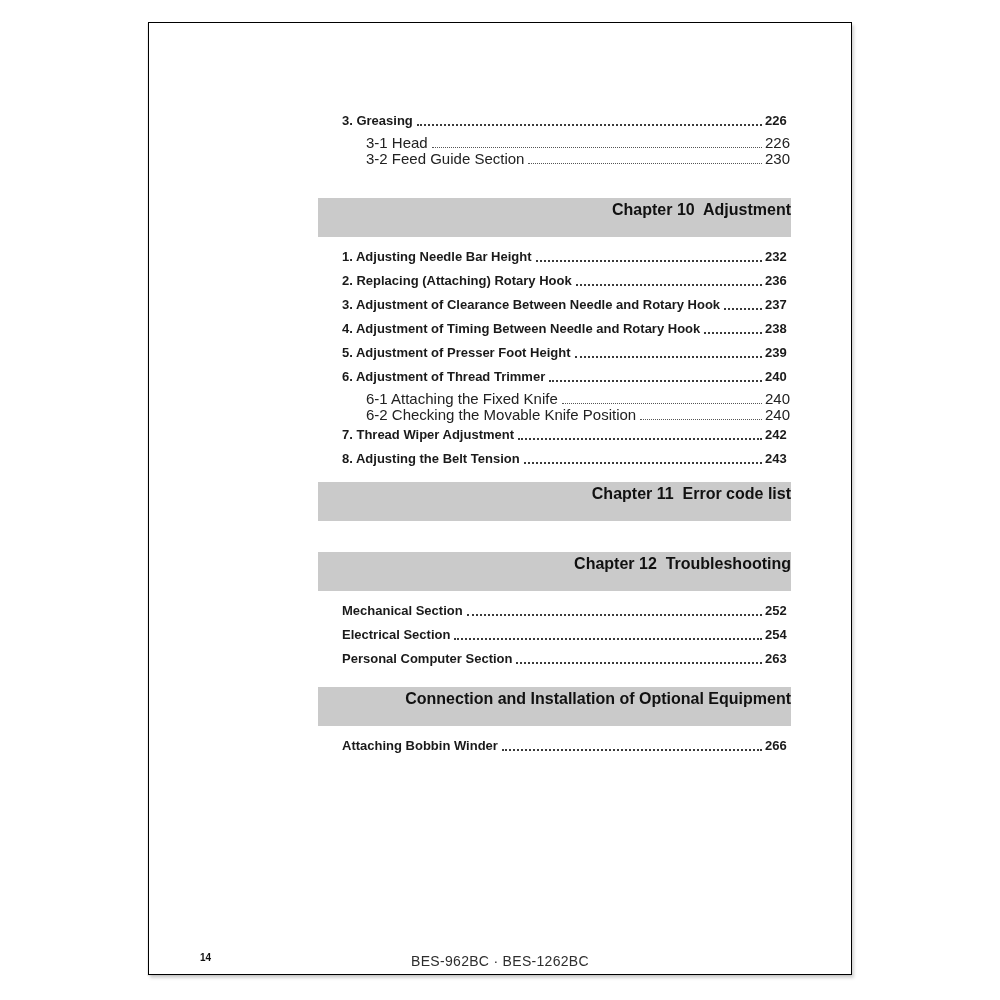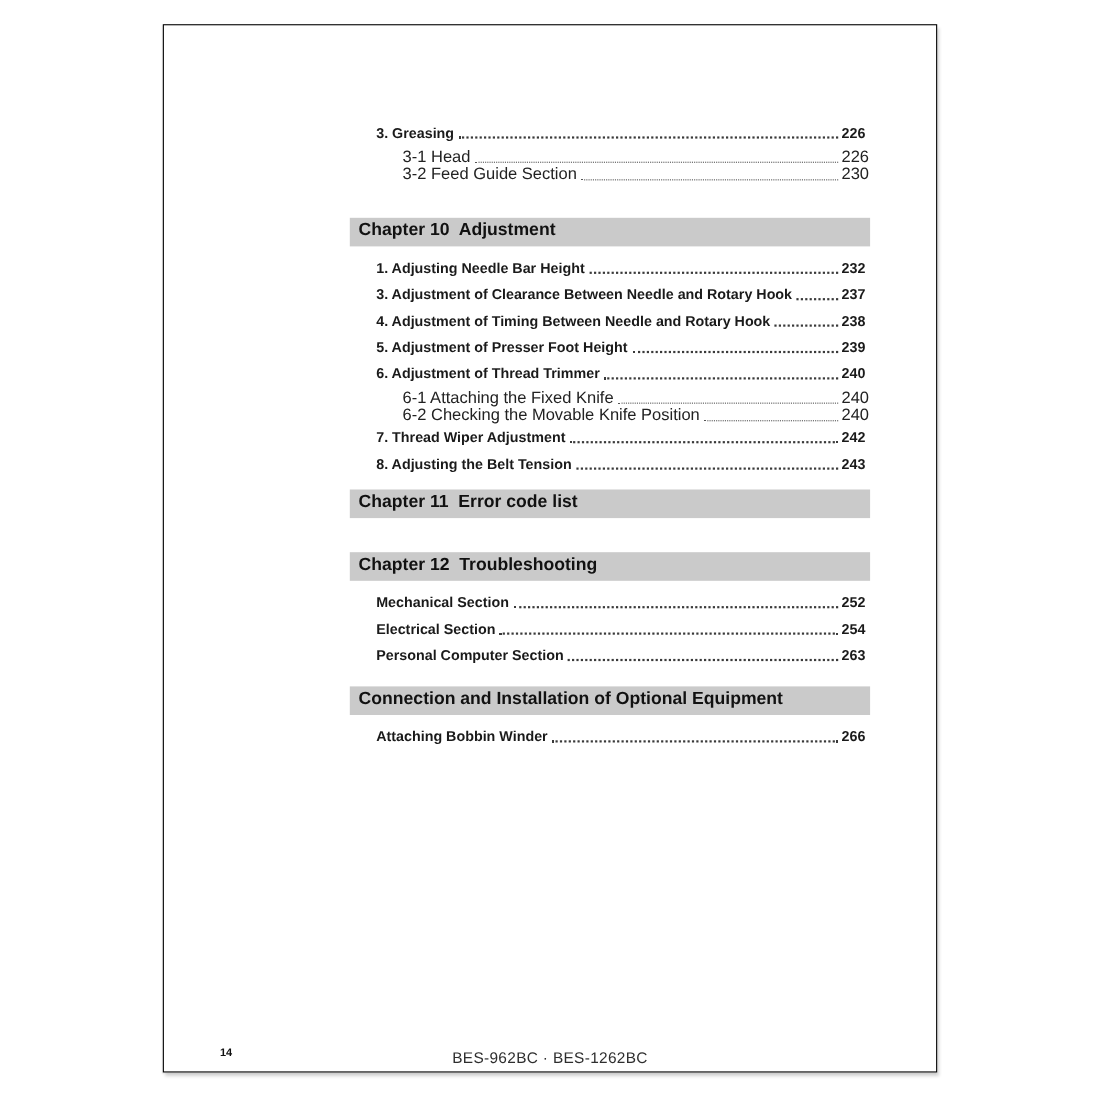--- a/index.html
+++ b/index.html
@@ -55,28 +55,29 @@
     border-bottom: 1.5px dotted #555;
     margin-bottom: 2px;
   }
   .row .pagenum {
     min-width: 26px;
     text-align: left;
   }
   
   .chapter-bar {
     background: #cacaca;
-    height: 26px;
+    height: 39px;
     line-height: 23px;
     font-size: 16px;
     font-weight: bold;
     color: #111;
     padding-left: 8px;
     margin-bottom: 11px;
     overflow: hidden;
+    text-align: right;
   }
   .chapter-bar span { white-space: pre; }
   .gap-intro   { margin-top: 32px; }
   .gap-ch11    { margin-top: 15px; }
   .gap-ch12    { margin-top: 31px; }
   .gap-conn    { margin-top: 20px; }
   
   .footer {
     position: absolute;
     top: 929px; left: 0; right: 0;
@@ -122,20 +123,25 @@
 
     <div class="chapter-bar gap-intro">
       <span>Chapter 10  Adjustment</span>
     </div>
     <div class="row">
       <span>1. Adjusting Needle Bar Height</span>
       <span class="leader"></span>
       <span class="pagenum">232</span>
     </div>
     <div class="row">
+      <span>2. Replacing (Attaching) Rotary Hook</span>
+      <span class="leader"></span>
+      <span class="pagenum">236</span>
+    </div>
+    <div class="row">
       <span>3. Adjustment of Clearance Between Needle and Rotary Hook</span>
       <span class="leader"></span>
       <span class="pagenum">237</span>
     </div>
     <div class="row">
       <span>4. Adjustment of Timing Between Needle and Rotary Hook</span>
       <span class="leader"></span>
       <span class="pagenum">238</span>
     </div>
     <div class="row">

